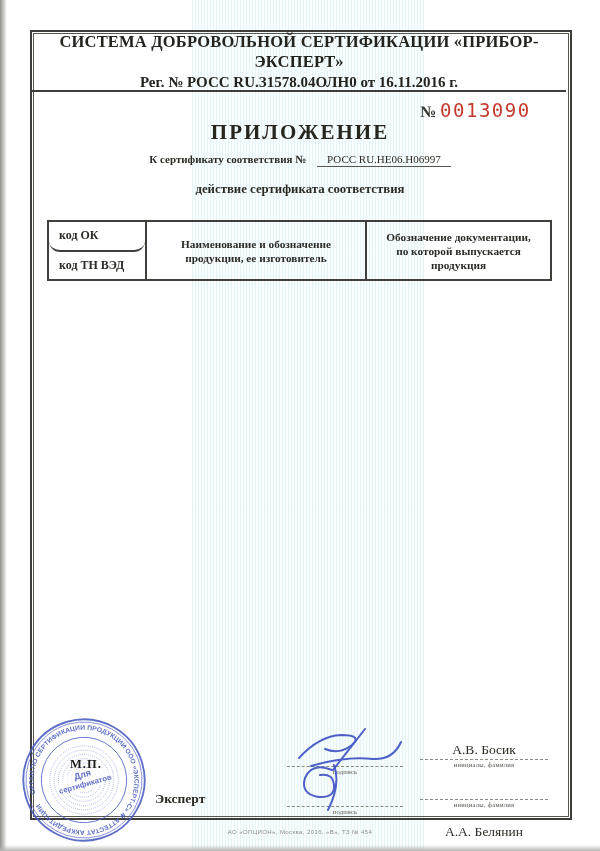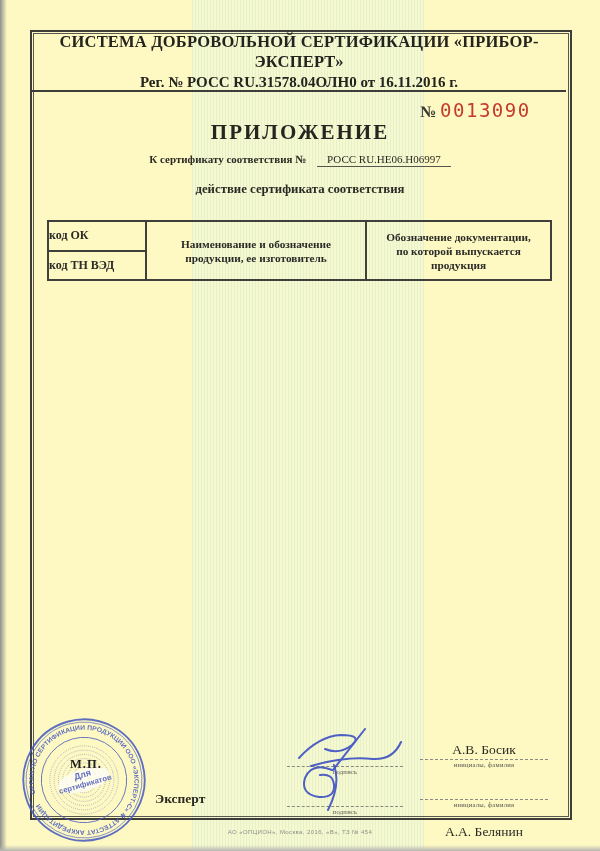--- a/index.html
+++ b/index.html
@@ -1,17 +1,17 @@
 <!DOCTYPE html>
 <html><head>
 <meta charset="utf-8">
 <style>
   html,body{margin:0;padding:0;}
   body{width:600px;height:851px;background:#e9e9e6;font-family:"Liberation Serif",serif;}
-  .page{position:relative;width:600px;height:851px;background:#fef9c3;overflow:hidden;color:#2b2b27;}
+  .page{position:relative;width:600px;height:851px;background:#ffffff;overflow:hidden;color:#2b2b27;}
 
   
   .cyan-band{position:absolute;left:192px;top:0;width:232px;height:851px;
     background:repeating-linear-gradient(90deg,rgba(165,223,230,.30) 0 1px,rgba(225,245,247,.22) 1px 3px);}
   .scan-edge-left{position:absolute;left:0;top:0;width:7px;height:100%;
     background:linear-gradient(90deg,#90908c,rgba(250,250,248,0));}
   .scan-edge-bottom{position:absolute;left:0;bottom:0;width:100%;height:6px;
     background:linear-gradient(0deg,#b5b5b1,rgba(250,250,248,0));}
 
   
@@ -32,21 +32,21 @@
 
   .cert-line{position:absolute;left:30px;top:153px;width:540px;text-align:center;font-size:11px;}
   .cert-label{font-weight:bold;color:#2b2b24;}
   .cert-value{display:inline-block;margin-left:8px;padding:0 10px 1px 10px;border-bottom:1px solid #55554e;color:#2b2b24;}
 
   .subtitle{position:absolute;left:30px;top:181px;width:540px;text-align:center;
     font-weight:bold;font-size:12.8px;line-height:16px;color:#2b2b24;}
 
   .tbl{position:absolute;left:47px;top:220px;width:501px;height:57px;border:2px solid #3f3f3b;display:flex;background:transparent;}
   .tbl-col1{width:96px;border-right:2px solid #3f3f3b;display:flex;flex-direction:column;}
-  .tbl-col1 .cell{flex:1;display:flex;align-items:center;font-weight:bold;font-size:12px;}
+  .tbl-col1 .cell{flex:1;display:flex;align-items:center;padding-left:10px;font-weight:bold;font-size:12px;border-radius:11px;}
   .cell-top{border-bottom:2px solid #3f3f3b;}
   .tbl-col2{width:190px;border-right:2px solid #3f3f3b;display:flex;align-items:center;justify-content:center;
     text-align:center;font-weight:bold;font-size:11.3px;line-height:14px;padding:0 14px;}
   .tbl-col3{flex:1;display:flex;align-items:center;justify-content:center;text-align:center;
     font-weight:bold;font-size:11.3px;line-height:14px;padding:0 12px;}
 
   
   .role{position:absolute;font-weight:bold;font-size:13.5px;color:#2b2b24;white-space:nowrap;}
   .sig-line{position:absolute;border-bottom:1px dashed #8a8a83;}
   .tiny-cap{position:absolute;font-size:6.5px;color:#55554e;text-align:center;letter-spacing:.3px;}

